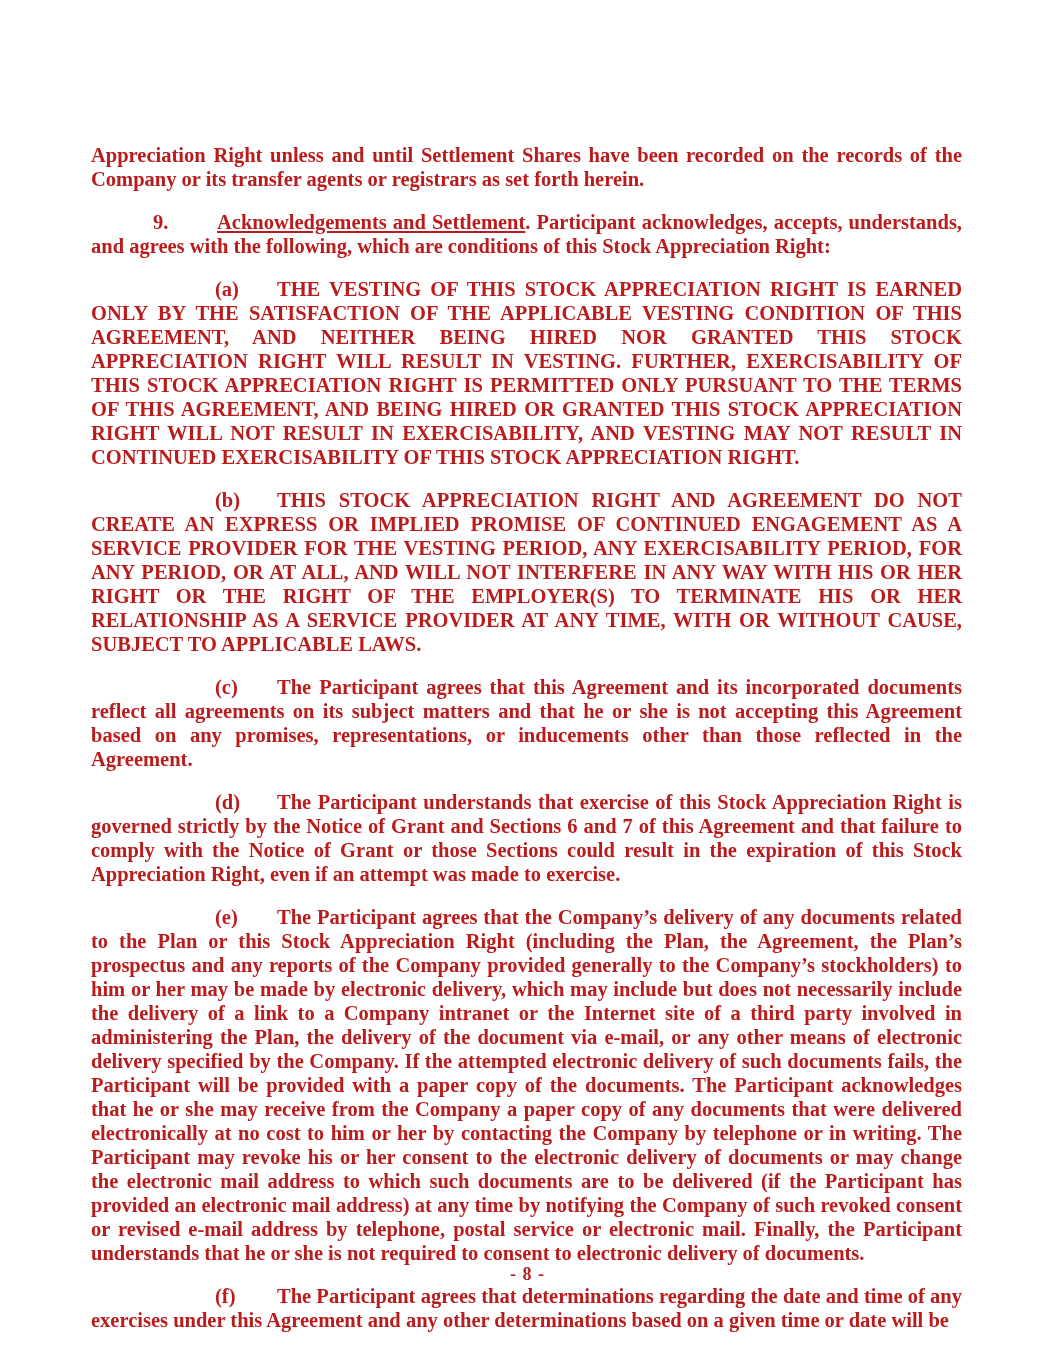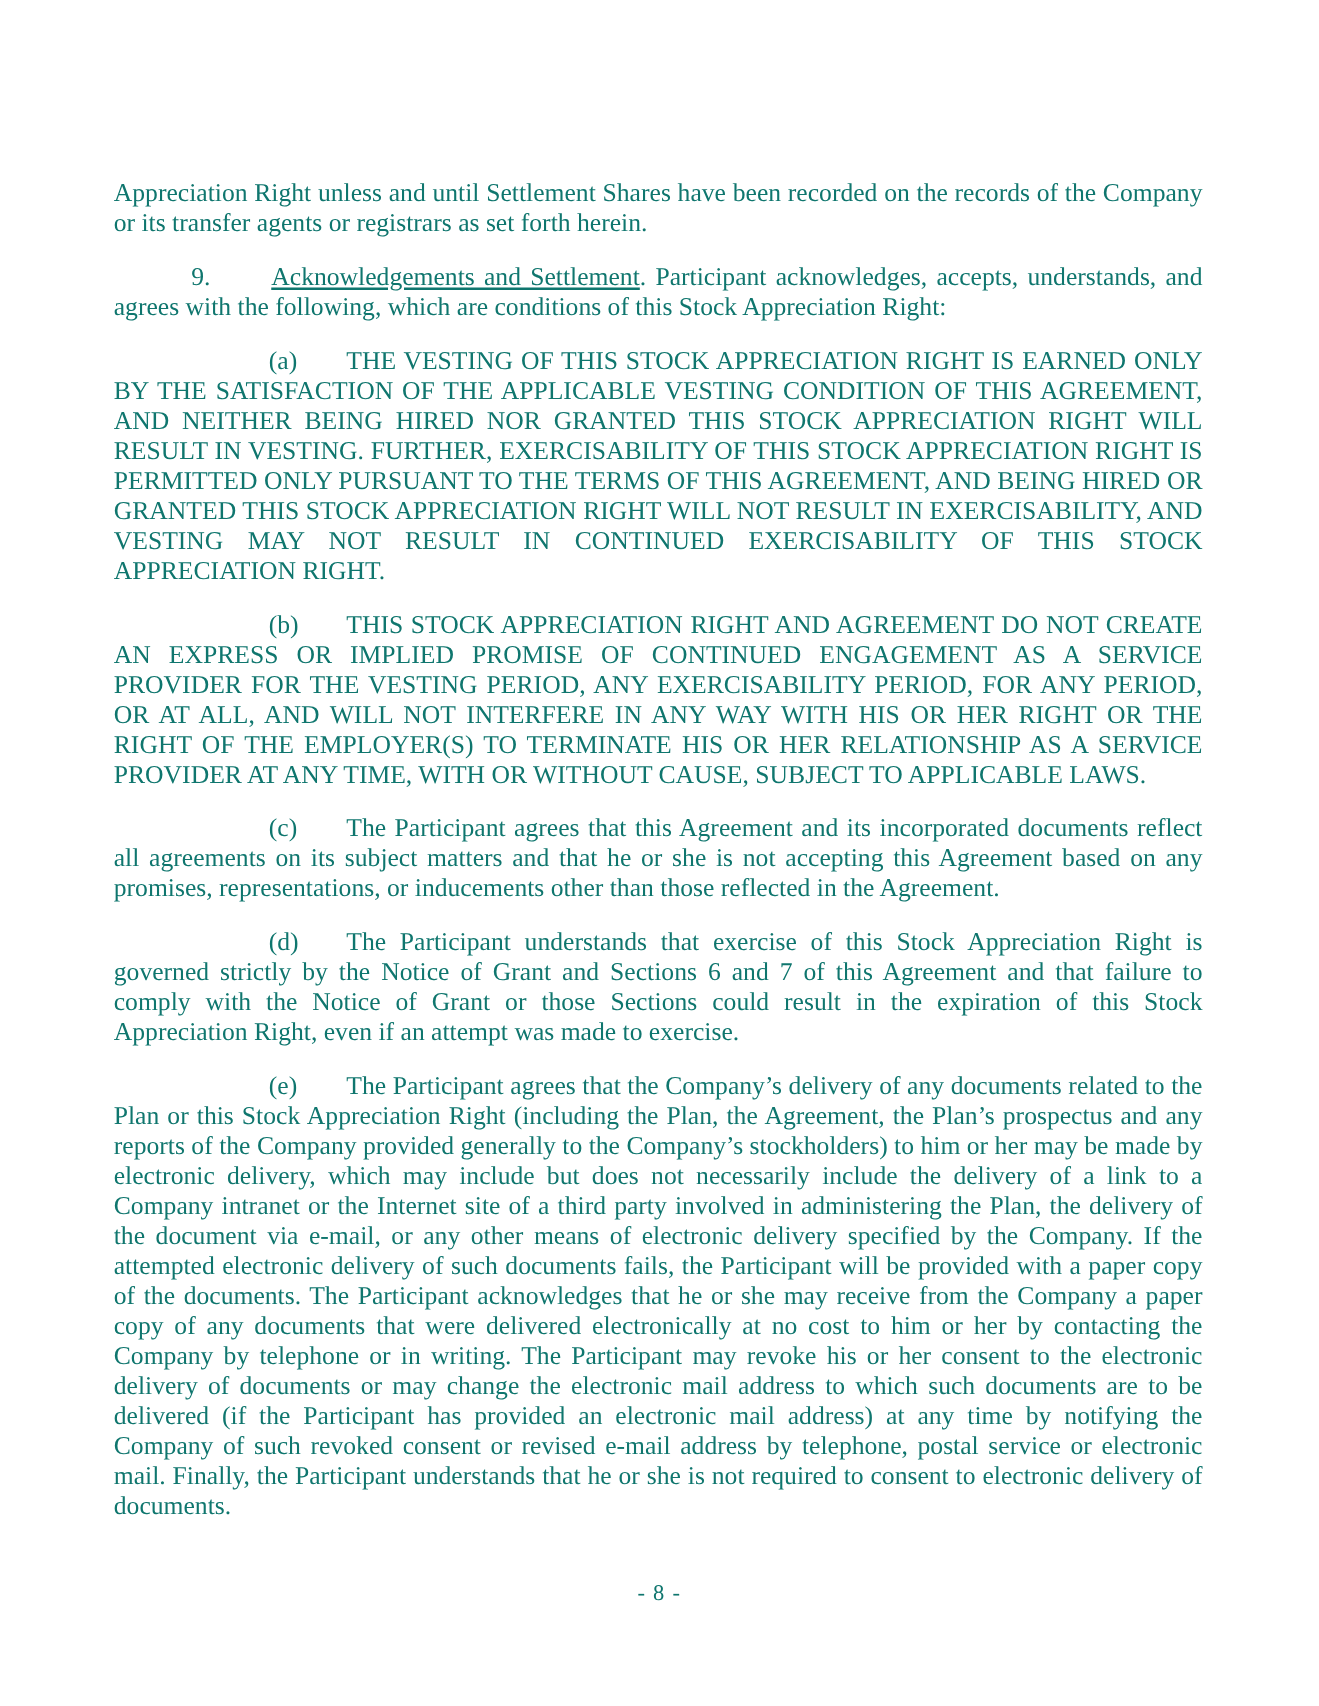--- a/index.html
+++ b/index.html
@@ -11,21 +11,22 @@
     position: relative;
     width: 1055px;
     height: 1365px;
     background: #ffffff;
     overflow: hidden;
     box-sizing: border-box;
     padding: 143px 93px 0 91px;
     font-family: "Liberation Serif", "DejaVu Serif", serif;
     font-size: 20.5px;
     line-height: 24px;
-    color: #0f766e;
+    color: #b91c1c;
+    font-weight: bold;
   }
   .para {
     margin: 0 0 19px 0;
     text-align: justify;
     text-justify: inter-word;
   }
   .para.indent-num { text-indent: 62px; }
   .para.indent-let { text-indent: 124px; }
   .num-label {
     display: inline-block;
@@ -61,16 +62,17 @@
   <p class="para indent-let"><span class="let-label">(a)</span><span>THE VESTING OF THIS STOCK APPRECIATION RIGHT IS EARNED ONLY BY THE SATISFACTION OF THE APPLICABLE VESTING CONDITION OF THIS AGREEMENT, AND NEITHER BEING HIRED NOR GRANTED THIS STOCK APPRECIATION RIGHT WILL RESULT IN VESTING. FURTHER, EXERCISABILITY OF THIS STOCK APPRECIATION RIGHT IS PERMITTED ONLY PURSUANT TO THE TERMS OF THIS AGREEMENT, AND BEING HIRED OR GRANTED THIS STOCK APPRECIATION RIGHT WILL NOT RESULT IN EXERCISABILITY, AND VESTING MAY NOT RESULT IN CONTINUED EXERCISABILITY OF THIS STOCK APPRECIATION RIGHT.</span></p>
 
   <p class="para indent-let"><span class="let-label">(b)</span><span>THIS STOCK APPRECIATION RIGHT AND AGREEMENT DO NOT CREATE AN EXPRESS OR IMPLIED PROMISE OF CONTINUED ENGAGEMENT AS A SERVICE PROVIDER FOR THE VESTING PERIOD, ANY EXERCISABILITY PERIOD, FOR ANY PERIOD, OR AT ALL, AND WILL NOT INTERFERE IN ANY WAY WITH HIS OR HER RIGHT OR THE RIGHT OF THE EMPLOYER(S) TO TERMINATE HIS OR HER RELATIONSHIP AS A SERVICE PROVIDER AT ANY TIME, WITH OR WITHOUT CAUSE, SUBJECT TO APPLICABLE LAWS.</span></p>
 
   <p class="para indent-let"><span class="let-label">(c)</span><span>The Participant agrees that this Agreement and its incorporated documents reflect all agreements on its subject matters and that he or she is not accepting this Agreement based on any promises, representations, or inducements other than those reflected in the Agreement.</span></p>
 
   <p class="para indent-let"><span class="let-label">(d)</span><span>The Participant understands that exercise of this Stock Appreciation Right is governed strictly by the Notice of Grant and Sections 6 and 7 of this Agreement and that failure to comply with the Notice of Grant or those Sections could result in the expiration of this Stock Appreciation Right, even if an attempt was made to exercise.</span></p>
 
   <p class="para indent-let"><span class="let-label">(e)</span><span>The Participant agrees that the Company’s delivery of any documents related to the Plan or this Stock Appreciation Right (including the Plan, the Agreement, the Plan’s prospectus and any reports of the Company provided generally to the Company’s stockholders) to him or her may be made by electronic delivery, which may include but does not necessarily include the delivery of a link to a Company intranet or the Internet site of a third party involved in administering the Plan, the delivery of the document via e-mail, or any other means of electronic delivery specified by the Company.  If the attempted electronic delivery of such documents fails, the Participant will be provided with a paper copy of the documents.  The Participant acknowledges that he or she may receive from the Company a paper copy of any documents that were delivered electronically at no cost to him or her by contacting the Company by telephone or in writing.  The Participant may revoke his or her consent to the electronic delivery of documents or may change the electronic mail address to which such documents are to be delivered (if the Participant has provided an electronic mail address) at any time by notifying the Company of such revoked consent or revised e-mail address by telephone, postal service or electronic mail.  Finally, the Participant understands that he or she is not required to consent to electronic delivery of documents.</span></p>
 
+  <p class="para indent-let"><span class="let-label">(f)</span><span>The Participant agrees that determinations regarding the date and time of any exercises under this Agreement and any other determinations based on a given time or date will be</span></p>
 
   <div class="footer">- 8 -</div>
 
 </div>
 
 </body></html>

